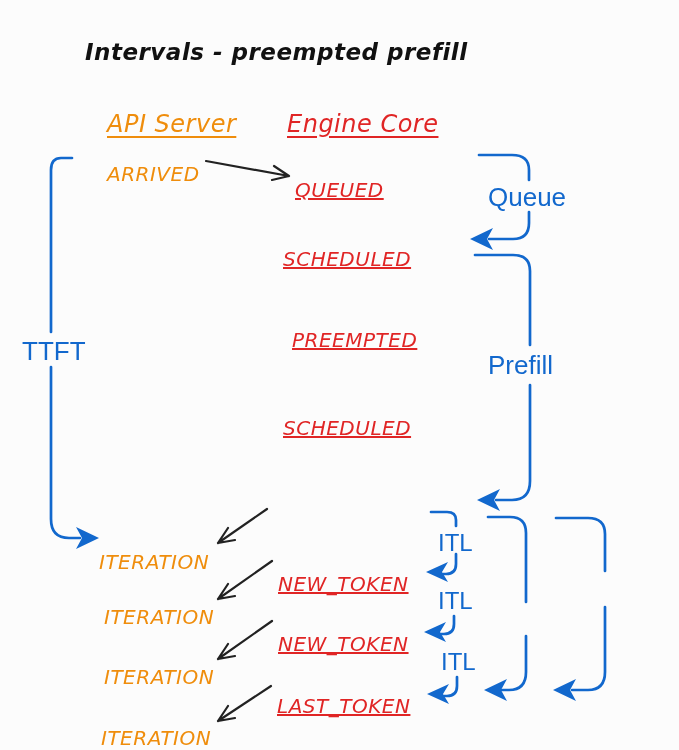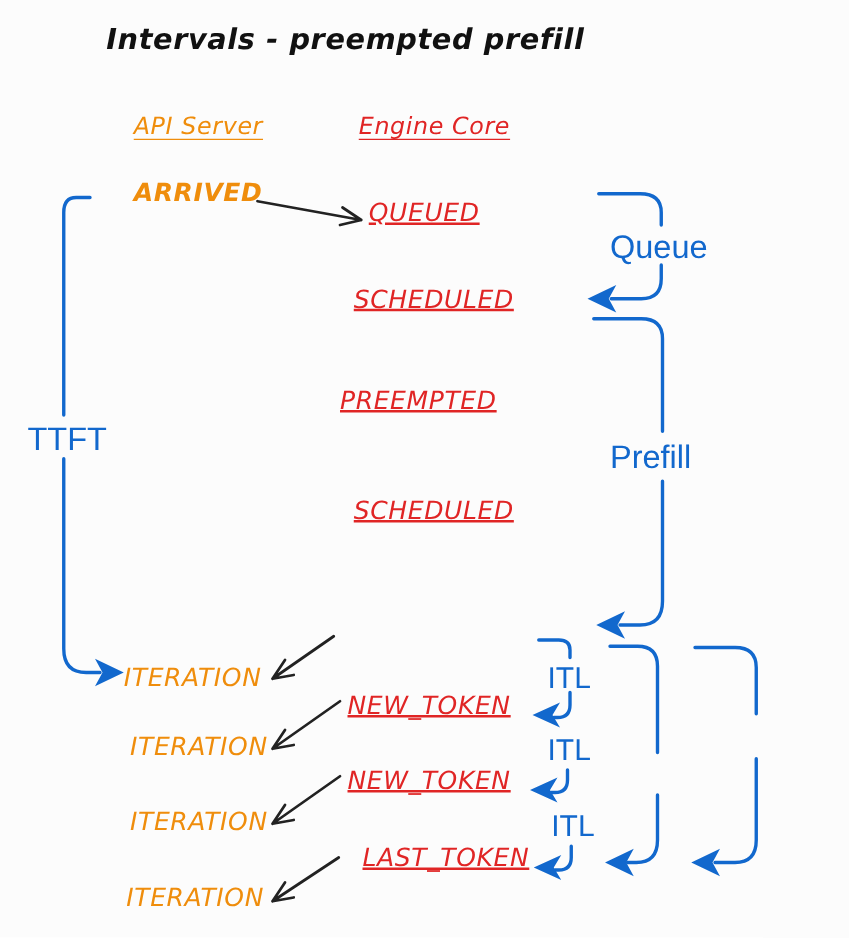--- a/index.html
+++ b/index.html
@@ -13,23 +13,23 @@
   .canvas {
     position: relative;
     width: 679px;
     height: 750px;
     background: var(--bg);
     overflow: hidden;
     font-family: "DejaVu Sans", sans-serif;
   }
   .layer { position:absolute; left:0; top:0; width:679px; height:750px; }
   .txt { position:absolute; white-space:nowrap; line-height:1; }
-  .hand { font-style: italic; letter-spacing: 0.5px; }
+  .hand { font-style: italic; letter-spacing: 0.5px; margin-top: 20px; }
   .title { color:#111; font-weight:bold; font-size:23px; letter-spacing:0.5px; }
-  .hdr { font-size:19px; text-decoration:underline; text-underline-offset:4px; }
+  .hdr { font-size:24px; text-decoration:underline; text-underline-offset:4px; }
   .api { color: var(--api); }
   .engine { color: var(--engine); text-decoration: underline; }
   .evt { font-size:20px; }
   .ivl {
     position:absolute; white-space:nowrap; line-height:1;
     font-family:"Liberation Sans","DejaVu Sans",sans-serif;
     color: var(--blue);
     text-align: center;
   }
   .ivl-lg { font-size:26px; }
@@ -73,33 +73,33 @@
     <path class="kline" d="M272,561 L218,599 M218,599 L235,596 M218,599 L228,584"></path>
     <path class="kline" d="M272,621 L218,659 M218,659 L235,656 M218,659 L228,644"></path>
     <path class="kline" d="M271,686 L218,721 M218,721 L235,718 M228,706 L218,721"></path>
   </svg>
 
   <div class="txt hand title" style="left:85px; top:21px;">Intervals - preempted prefill</div>
 
   <div class="txt hand hdr api" style="left:107px; top:92px;">API Server</div>
   <div class="txt hand hdr engine" style="left:287px; top:92px;">Engine Core</div>
 
-  <div class="txt hand evt api" style="left:107px; top:144px;font-weight:bold;">ARRIVED</div>
+  <div class="txt hand evt api" style="left:107px; top:144px;">ARRIVED</div>
   <div class="txt hand evt api" style="left:99px; top:532px;">ITERATION</div>
   <div class="txt hand evt api" style="left:104px; top:587px;">ITERATION</div>
   <div class="txt hand evt api" style="left:104px; top:647px;">ITERATION</div>
   <div class="txt hand evt api" style="left:101px; top:708px;">ITERATION</div>
 
   <div class="txt hand evt engine" style="left:295px; top:160px;">QUEUED</div>
   <div class="txt hand evt engine" style="left:283px; top:229px;">SCHEDULED</div>
-  <div class="txt hand evt engine" style="left:272px; top:310px;">PREEMPTED</div>
+  <div class="txt hand evt engine" style="left:292px; top:310px;">PREEMPTED</div>
   <div class="txt hand evt engine" style="left:283px; top:398px;">SCHEDULED</div>
   <div class="txt hand evt engine" style="left:278px; top:554px;">NEW_TOKEN</div>
   <div class="txt hand evt engine" style="left:278px; top:614px;">NEW_TOKEN</div>
-  <div class="txt hand evt engine" style="left:290px; top:676px;text-align:center;">LAST_TOKEN</div>
+  <div class="txt hand evt engine" style="left:277px; top:676px;text-align:center;">LAST_TOKEN</div>
 
   <div class="ivl ivl-lg" style="left:22px; top:338px;">TTFT</div>
   <div class="ivl ivl-lg" style="left:488px; top:184px;">Queue</div>
   <div class="ivl ivl-lg" style="left:488px; top:352px;">Prefill</div>
   <div class="ivl ivl-sm" style="left:438px; top:531px;">ITL</div>
   <div class="ivl ivl-sm" style="left:438px; top:589px;">ITL</div>
   <div class="ivl ivl-sm" style="left:441px; top:650px;">ITL</div>
 
 </div>
 

